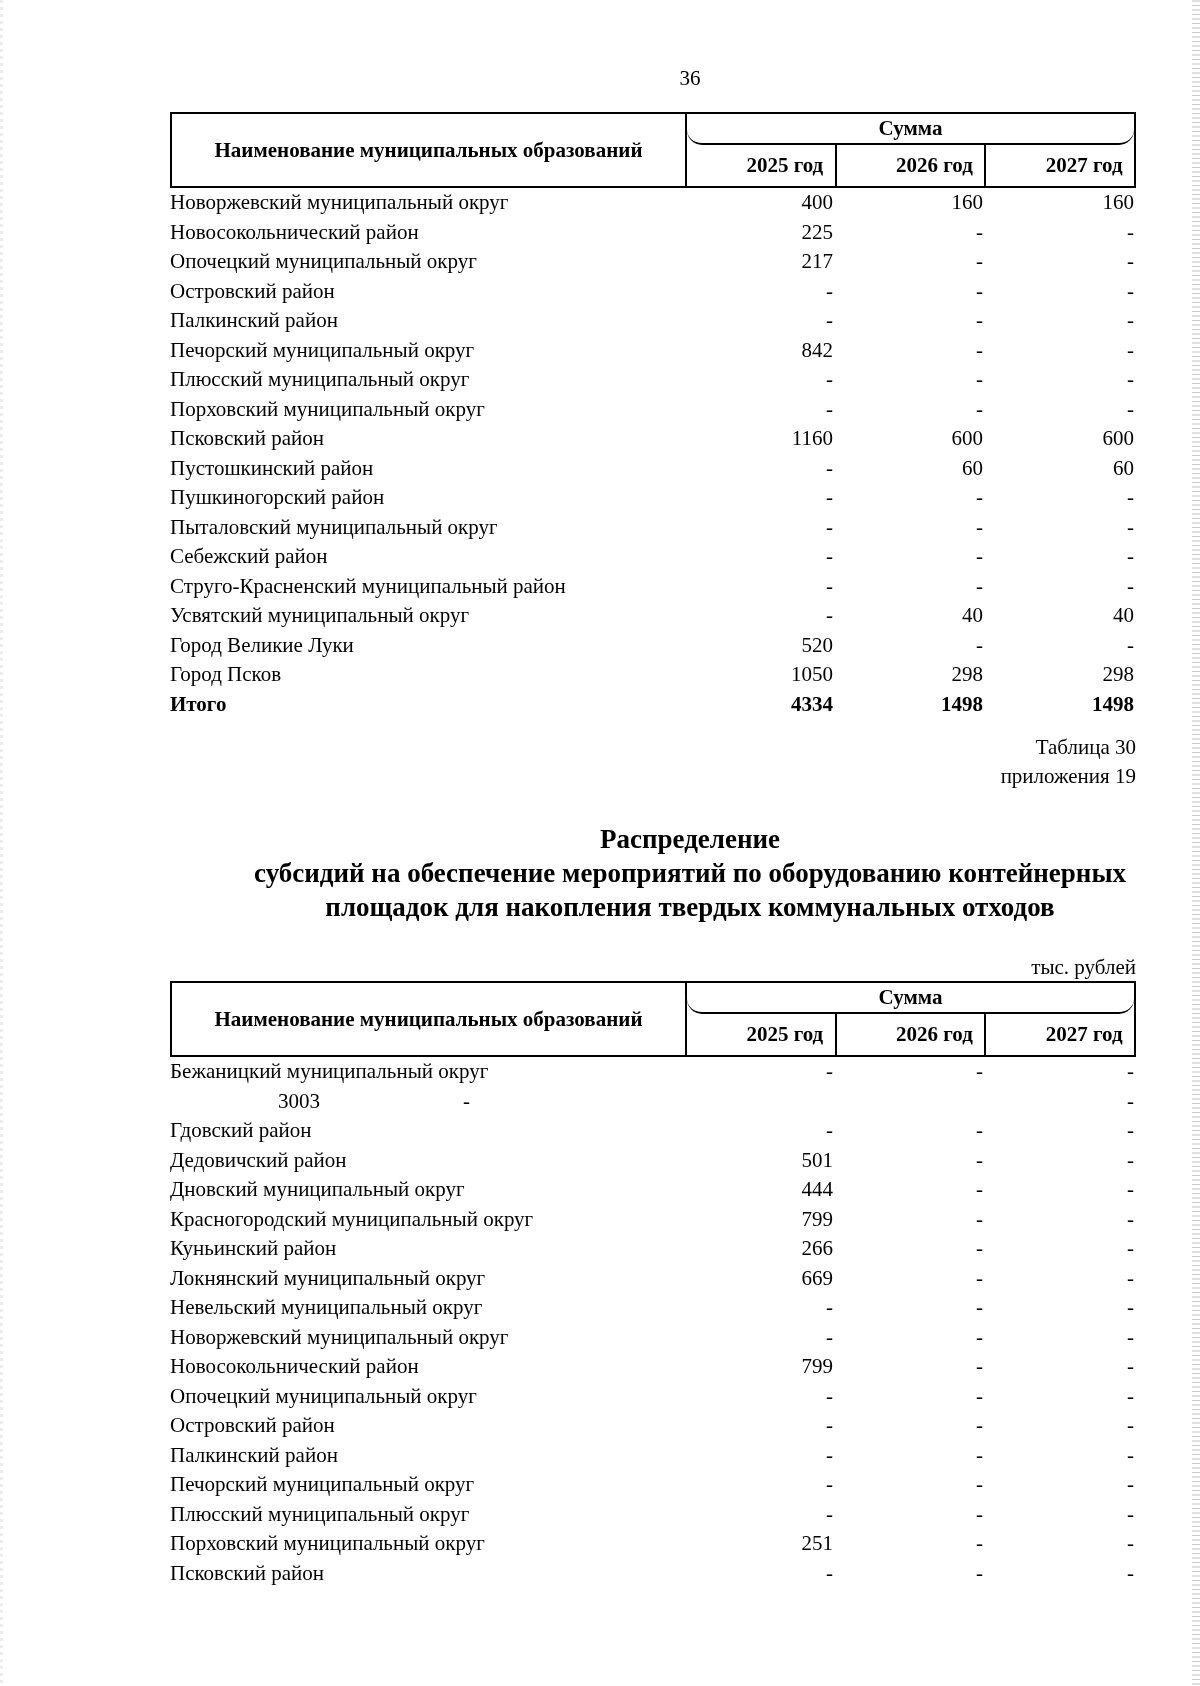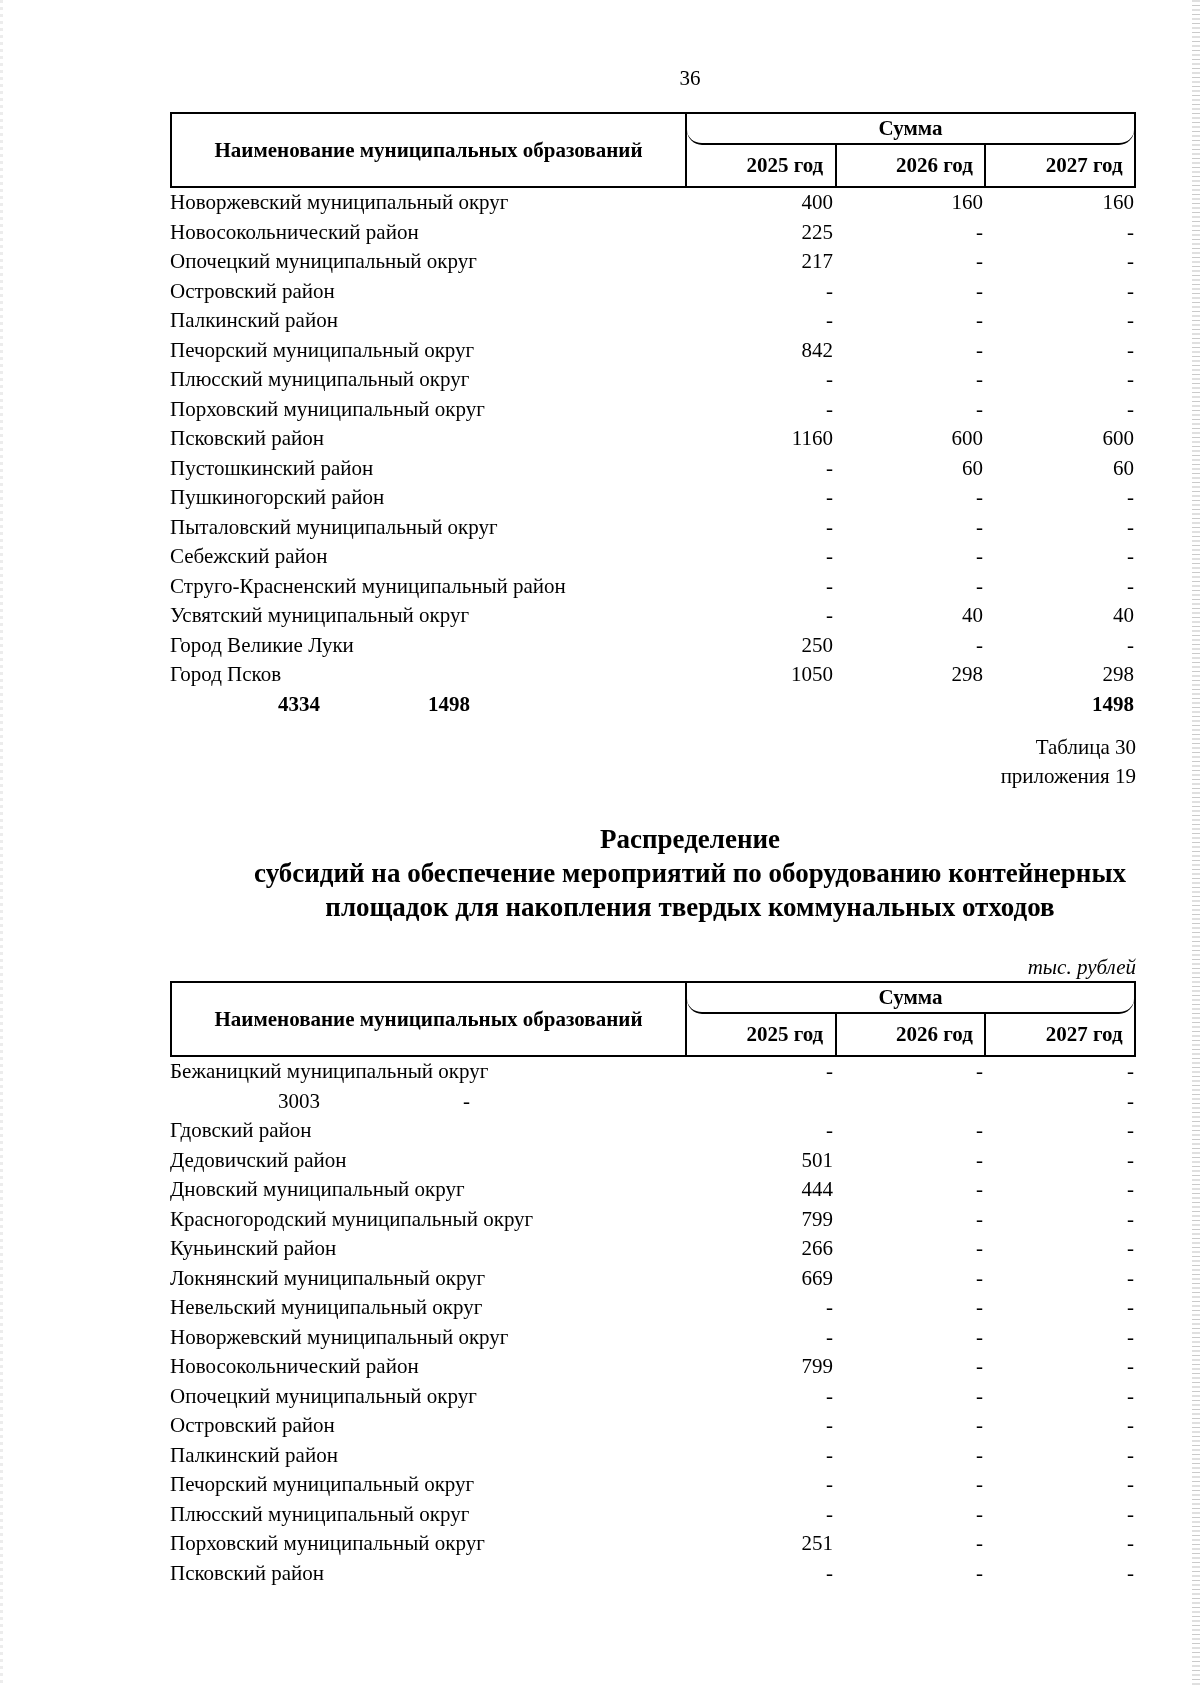--- a/index.html
+++ b/index.html
@@ -154,50 +154,51 @@
         <div class="v v3">-</div>
       </div>
       <div class="row">
         <div class="n">Усвятский муниципальный округ</div>
         <div class="v v1">-</div>
         <div class="v v2">40</div>
         <div class="v v3">40</div>
       </div>
       <div class="row">
         <div class="n">Город Великие Луки</div>
-        <div class="v v1">250</div>
+        <div class="v v1">520</div>
         <div class="v v2">-</div>
         <div class="v v3">-</div>
       </div>
       <div class="row">
         <div class="n">Город Псков</div>
         <div class="v v1">1050</div>
         <div class="v v2">298</div>
         <div class="v v3">298</div>
       </div>
       <div class="row total">
+        <div class="n">Итого</div>
         <div class="v v1">4334</div>
         <div class="v v2">1498</div>
         <div class="v v3">1498</div>
       </div>
     </div>
 </div>
 
 <div class="caption" style="top:733px;">
   <div>Таблица 30</div>
   <div>приложения 19</div>
 </div>
 
 <div class="title-block" style="top:822px;">
   <div>Распределение</div>
   <div>субсидий на обеспечение мероприятий по оборудованию контейнерных</div>
   <div>площадок для накопления твердых коммунальных отходов</div>
 </div>
 
-<div class="units" style="top:955px;font-style:italic;">тыс. рублей</div>
+<div class="units" style="top:955px;">тыс. рублей</div>
 
 <div class="tbl" style="top:981px;">
   <div class="hdr">
     <div class="name-col">Наименование муниципальных образований</div>
     <div class="sum-col">
       <div class="sum-title">Сумма</div>
       <div class="years">
         <div>2025 год</div>
         <div>2026 год</div>
         <div>2027 год</div>

